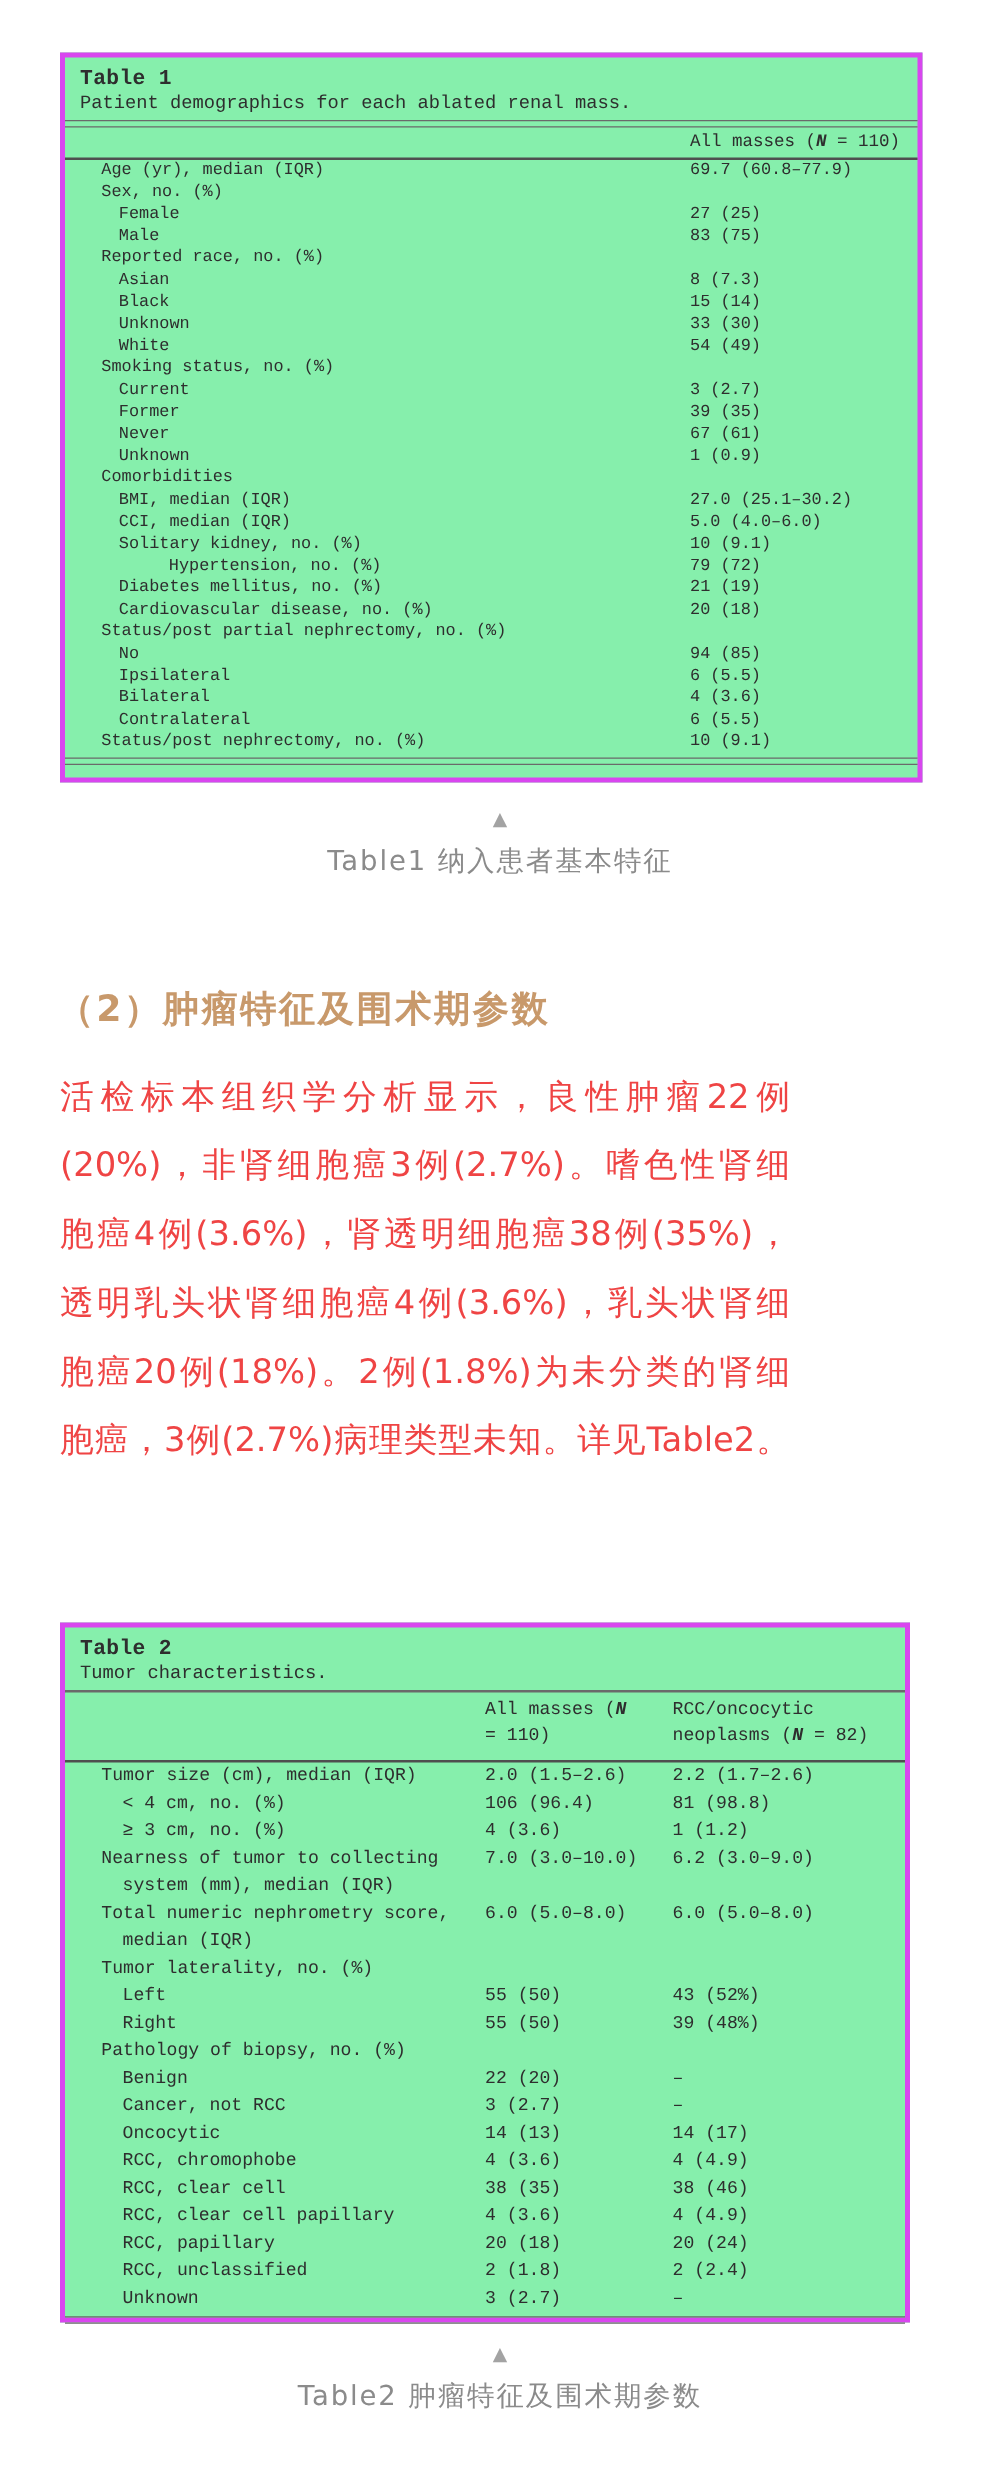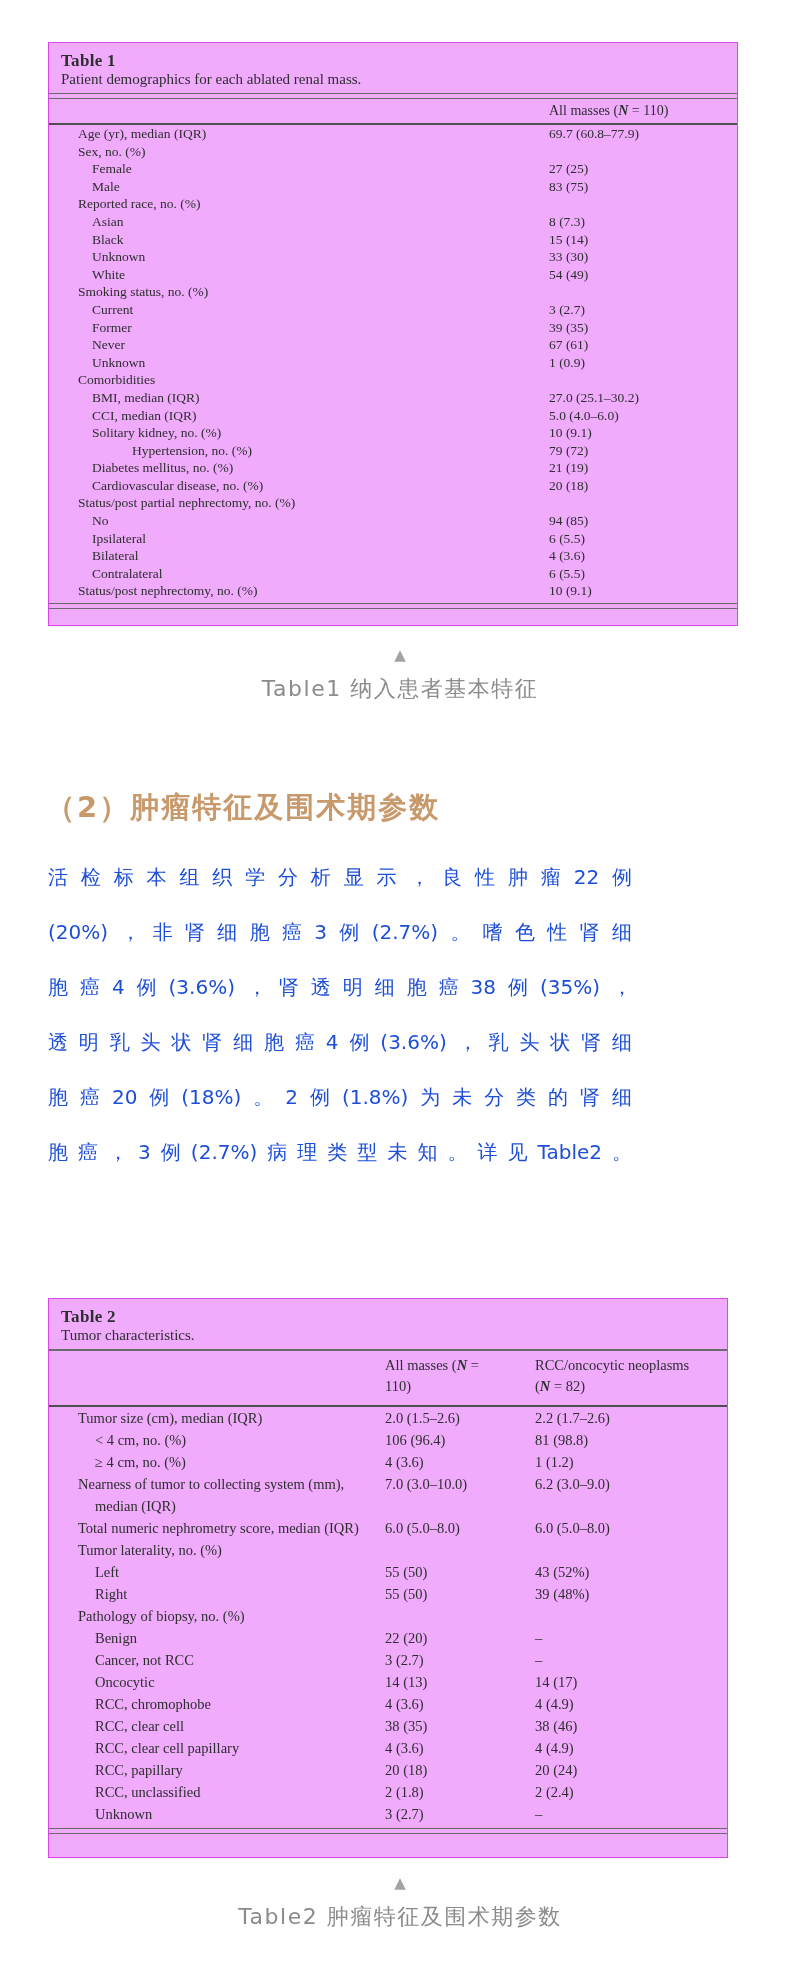--- a/index.html
+++ b/index.html
@@ -5,21 +5,21 @@
   html,body{margin:0;padding:0;}
   body{
     width:800px;height:1979px;position:relative;background:#ffffff;
     font-family:"Liberation Serif","DejaVu Serif",serif;
     -webkit-font-smoothing:antialiased;
   }
 
   
   .jtable{
     position:absolute;left:48px;box-sizing:border-box;
-    border:1px solid #d946ef;background:#f0abfc;color:#2e2e2e;
+    border:4px solid #d946ef;background:#86efac;color:#2e2e2e;font-family:Liberation Mono, monospace;
   }
   #table1{top:42px;width:690px;height:584px;}
   #table2{top:1298px;width:680px;height:560px;}
 
   .t-titleblock{padding:8px 12px 0 12px;}
   .t-title{font-weight:bold;font-size:17px;line-height:19px;letter-spacing:.3px;}
   .t-sub{font-size:15px;line-height:19px;}
 
   .dblrule{height:4px;border-top:1.5px solid #6a6a6a;border-bottom:1.5px solid #6a6a6a;margin-top:4px;}
   .rule-gray{border-top:2px solid #6a6a6a;margin-top:4px;}
@@ -57,21 +57,21 @@
   #heading{
     position:absolute;left:46px;top:788px;
     font-family:"DejaVu Sans","Liberation Sans",sans-serif;
     font-size:29px;font-weight:bold;color:#c8996b;letter-spacing:2px;white-space:nowrap;
   }
 
   
   #paragraph{
     position:absolute;left:48px;top:850px;width:584px;
     font-family:"DejaVu Sans","Liberation Sans",sans-serif;
-    font-size:20px;color:#1d4ed8;
+    font-size:27px;color:#ef4444;
   }
   .cn-line{height:55px;line-height:55px;text-align:justify;text-align-last:justify;overflow:hidden;}
 </style>
 </head>
 <body>
 
 <div id="table1" class="jtable">
   <div class="t-titleblock">
     <div class="t-title">Table 1</div>
     <div class="t-sub">Patient demographics for each ablated renal mass.</div>
@@ -226,21 +226,21 @@
         <div class="lbl l0">Tumor size (cm), median (IQR)</div>
         <span class="v1">2.0 (1.5–2.6)</span>
         <span class="v2">2.2 (1.7–2.6)</span>
       </div>
       <div class="t2row">
         <div class="lbl l1">&lt; 4 cm, no. (%)</div>
         <span class="v1">106 (96.4)</span>
         <span class="v2">81 (98.8)</span>
       </div>
       <div class="t2row">
-        <div class="lbl l1">≥ 4 cm, no. (%)</div>
+        <div class="lbl l1">≥ 3 cm, no. (%)</div>
         <span class="v1">4 (3.6)</span>
         <span class="v2">1 (1.2)</span>
       </div>
       <div class="t2row">
         <div class="lbl l0">Nearness of tumor to collecting system (mm), median (IQR)</div>
         <span class="v1">7.0 (3.0–10.0)</span>
         <span class="v2">6.2 (3.0–9.0)</span>
       </div>
       <div class="t2row">
         <div class="lbl l0">Total numeric nephrometry score, median (IQR)</div>

